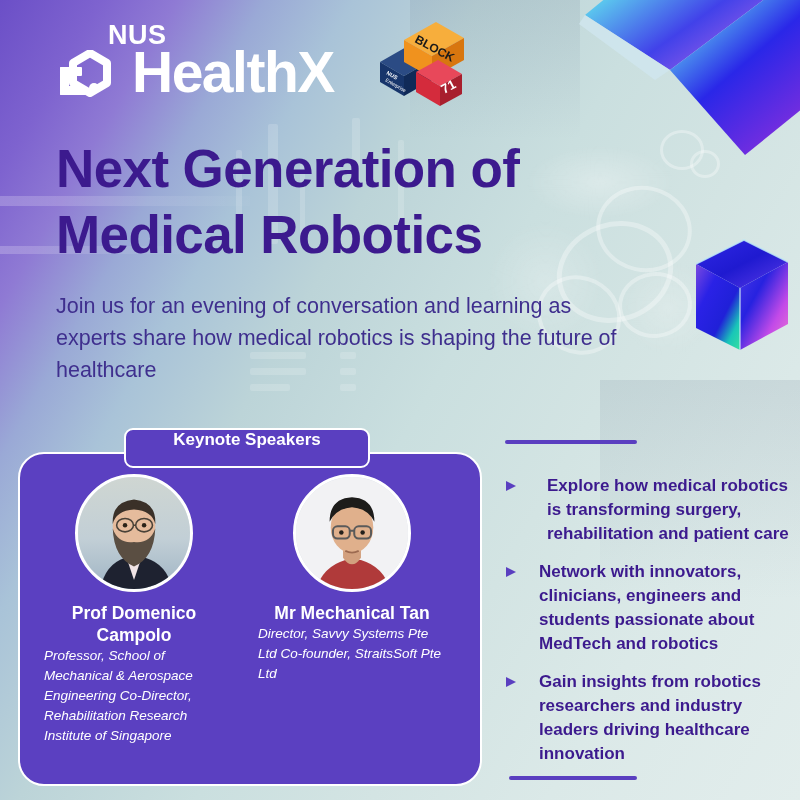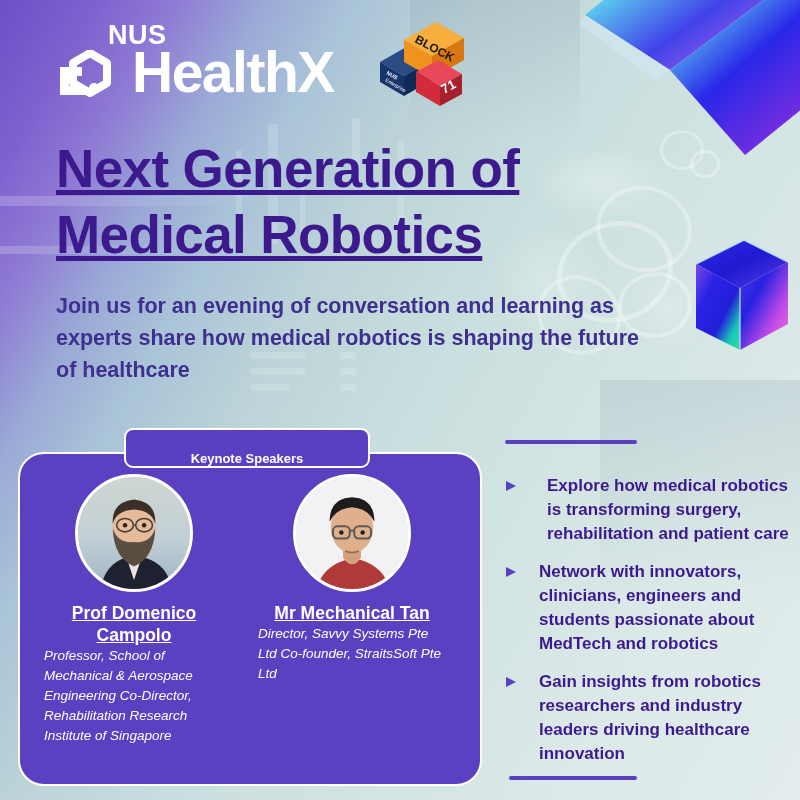--- a/index.html
+++ b/index.html
@@ -89,37 +89,36 @@
     line-height:60px; white-space:nowrap;
   }
   #block71 { position:absolute; left:374px; top:18px; width:96px; height:100px; }
 
   
   #headline {
     position:absolute; left:56px; top:136px; width:600px;
     color:#3c1a8e;
     font-size:53px; font-weight:bold; line-height:66px;
     letter-spacing:-0.6px;
-    text-decoration:underline;
   }
   #subhead {
     position:absolute; left:56px; top:290px; width:590px;
     color:#3f2f8e;
-    font-size:21.5px; line-height:32px; font-weight:700;
+    font-size:21.5px; line-height:32px; font-weight:400;
   }
 
   
   #keynote-badge {
     position:absolute; left:124px; top:428px;
     width:246px; height:40px;
     background:#5a3fc0;
     border:2px solid #ffffff;
     border-radius:9px;
-    display:flex; align-items:flex-end; justify-content:center;
-    color:#fff; font-size:13px; font-weight:bold;
+    display:flex; align-items:flex-start; justify-content:center;
+    color:#fff; font-size:17px; font-weight:bold;
     z-index:6;
   }
 
   
   #speaker-card {
     position:absolute; left:18px; top:452px;
     width:464px; height:334px;
     background:#5b40c1;
     border:2px solid #ffffff;
     border-radius:26px;
@@ -138,21 +137,20 @@
     margin:0 auto 10px auto;
     border:3px solid #ffffff;
     overflow:hidden; position:relative;
     background:#dde3ea;
   }
   .p-svg { display:block; width:100%; height:100%; }
 
   .sp-name {
     font-size:17.5px; font-weight:bold; line-height:22px;
     padding:0 4px;
-    text-decoration:underline;
   }
   .sp-role {
     font-size:13.5px; font-style:italic; line-height:20px;
     padding:0 6px;
   }
   #speaker-0 .sp-role { text-align:left; padding-left:14px; }
   #speaker-1 .sp-role { text-align:left; padding-left:10px; }
 
   
   #bullets-col {

